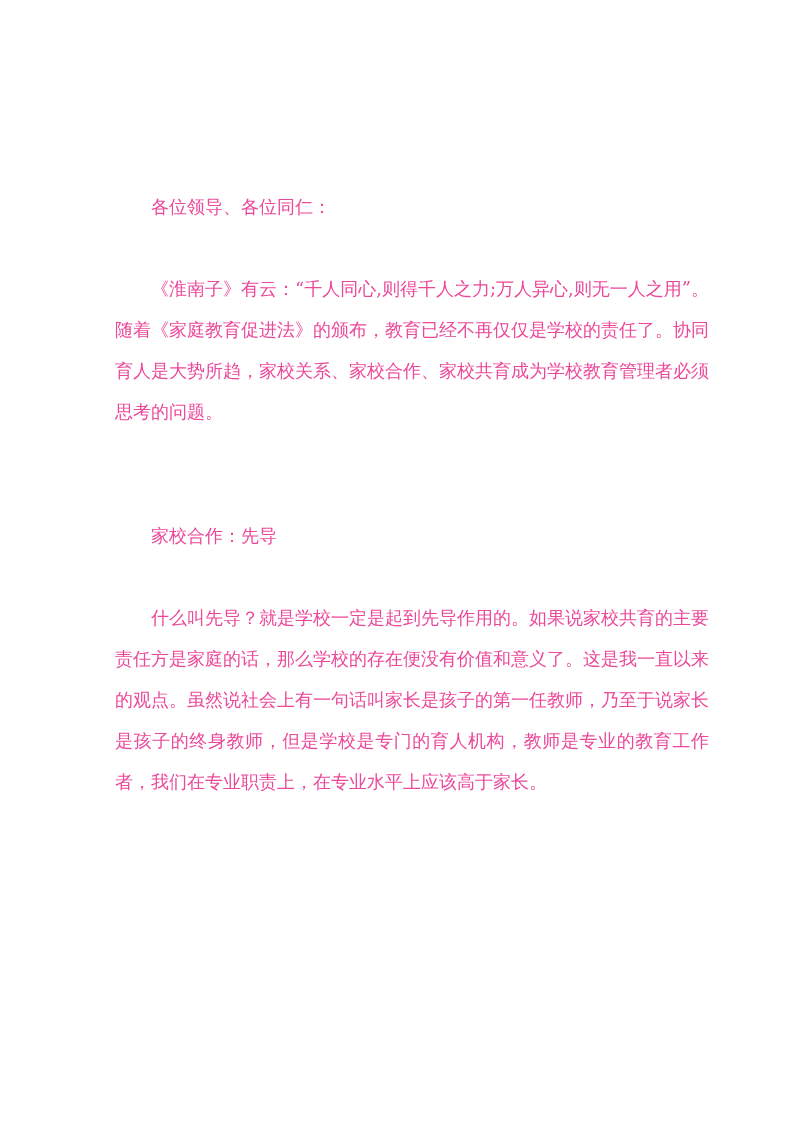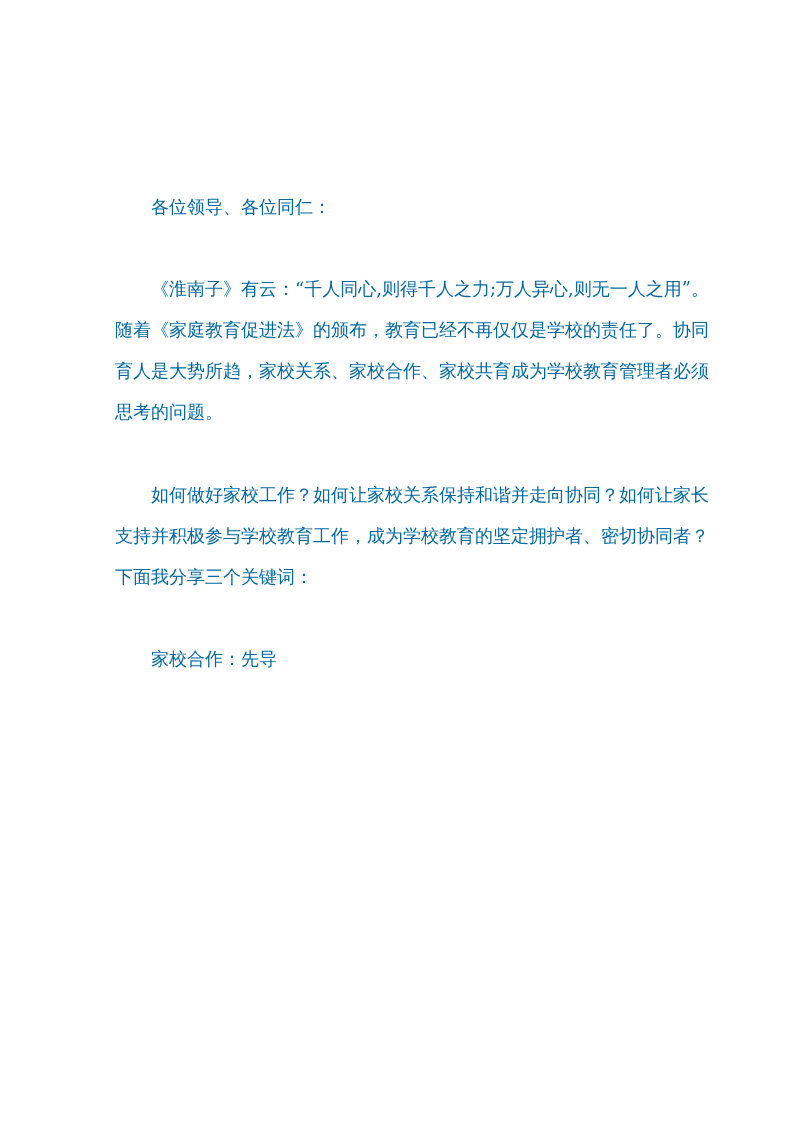--- a/index.html
+++ b/index.html
@@ -4,37 +4,37 @@
 <style>
   html, body { margin: 0; padding: 0; background: #ffffff; }
   body { width: 793px; height: 1122px; position: relative; overflow: hidden; }
   .page {
     position: absolute;
     left: 115px;
     top: 186px;
     width: 594px;
     font-family: "DejaVu Serif", "Liberation Serif", serif;
     font-size: 18px;
-    color: #0369a1;
+    color: #ec4899;
     line-height: 41px;
   }
   .para {
     margin: 0;
     text-indent: 36px;
     text-align: justify;
     letter-spacing: 0px;
   }
   .gap1 { height: 41px; }
   .gap2 { height: 42px; }
 </style>
 </head>
 <body>
 
 <div class="page">
   <p class="para">各位领导、各位同仁：</p>
   <div class="gap1"></div>
   <p class="para">《淮南子》有云：“千人同心,则得千人之力;万人异心,则无一人之用”。随着《家庭教育促进法》的颁布，教育已经不再仅仅是学校的责任了。协同育人是大势所趋，家校关系、家校合作、家校共育成为学校教育管理者必须思考的问题。</p>
   <div class="gap2"></div>
-  <p class="para">如何做好家校工作？如何让家校关系保持和谐并走向协同？如何让家长支持并积极参与学校教育工作，成为学校教育的坚定拥护者、密切协同者？下面我分享三个关键词：</p>
   <div class="gap1"></div>
   <p class="para">家校合作：先导</p>
   <div class="gap1"></div>
+  <p class="para">什么叫先导？就是学校一定是起到先导作用的。如果说家校共育的主要责任方是家庭的话，那么学校的存在便没有价值和意义了。这是我一直以来的观点。虽然说社会上有一句话叫家长是孩子的第一任教师，乃至于说家长是孩子的终身教师，但是学校是专门的育人机构，教师是专业的教育工作者，我们在专业职责上，在专业水平上应该高于家长。</p>
 </div>
 
 </body></html>

